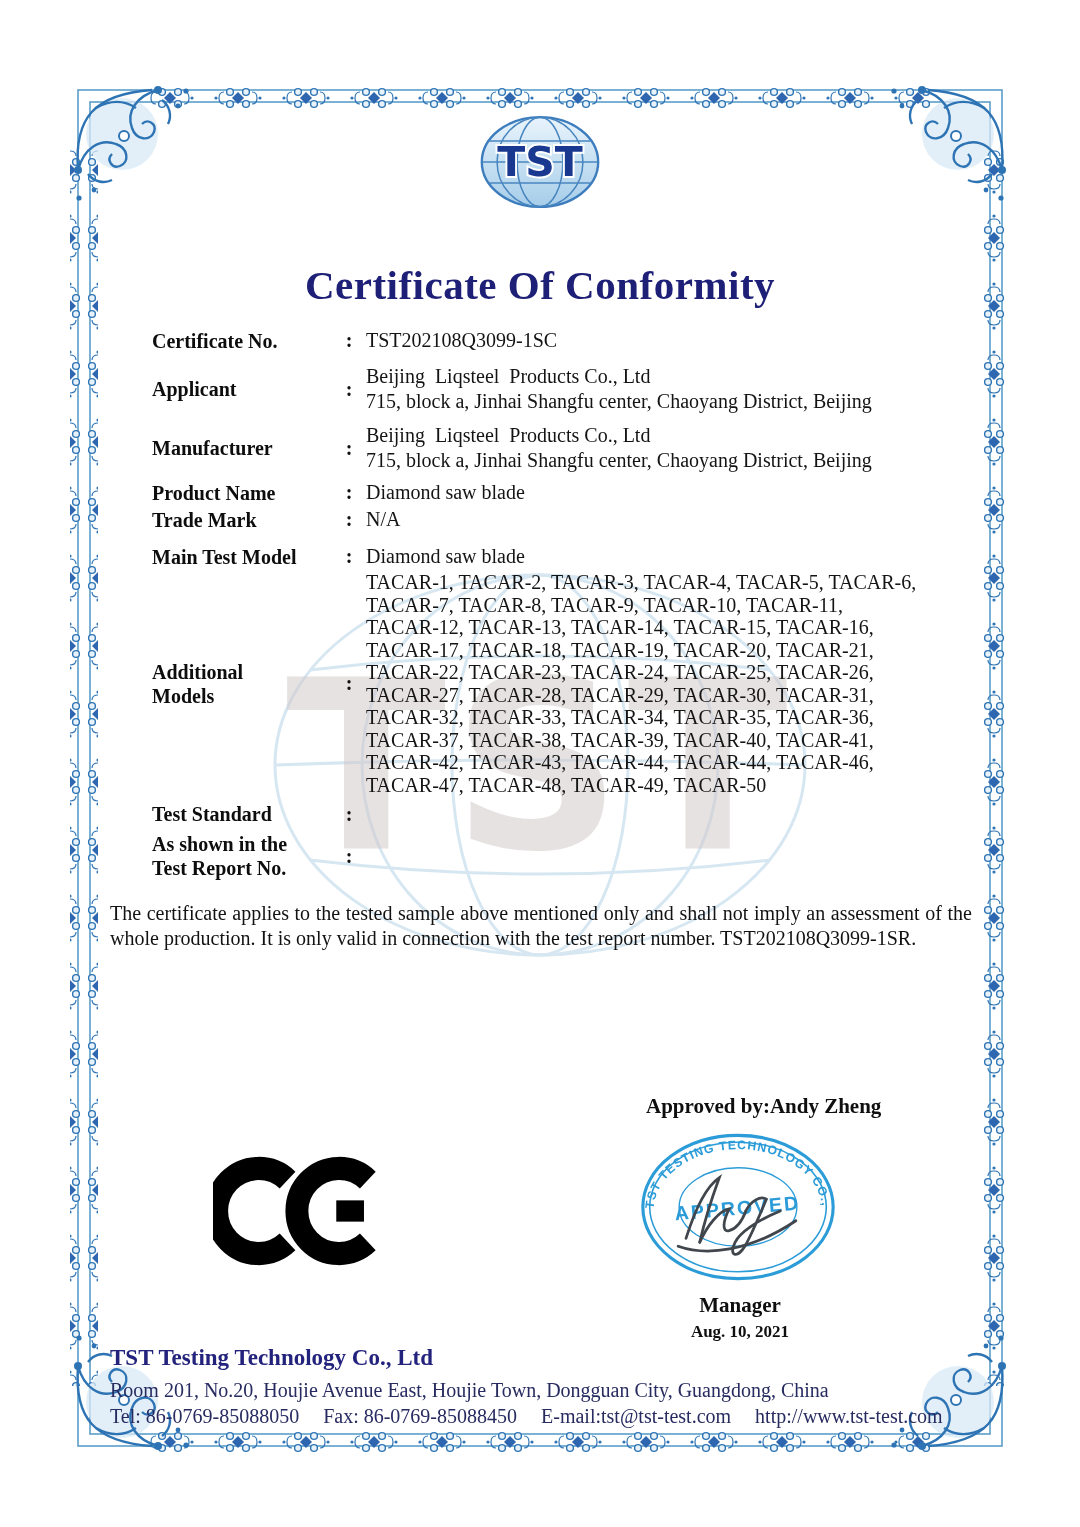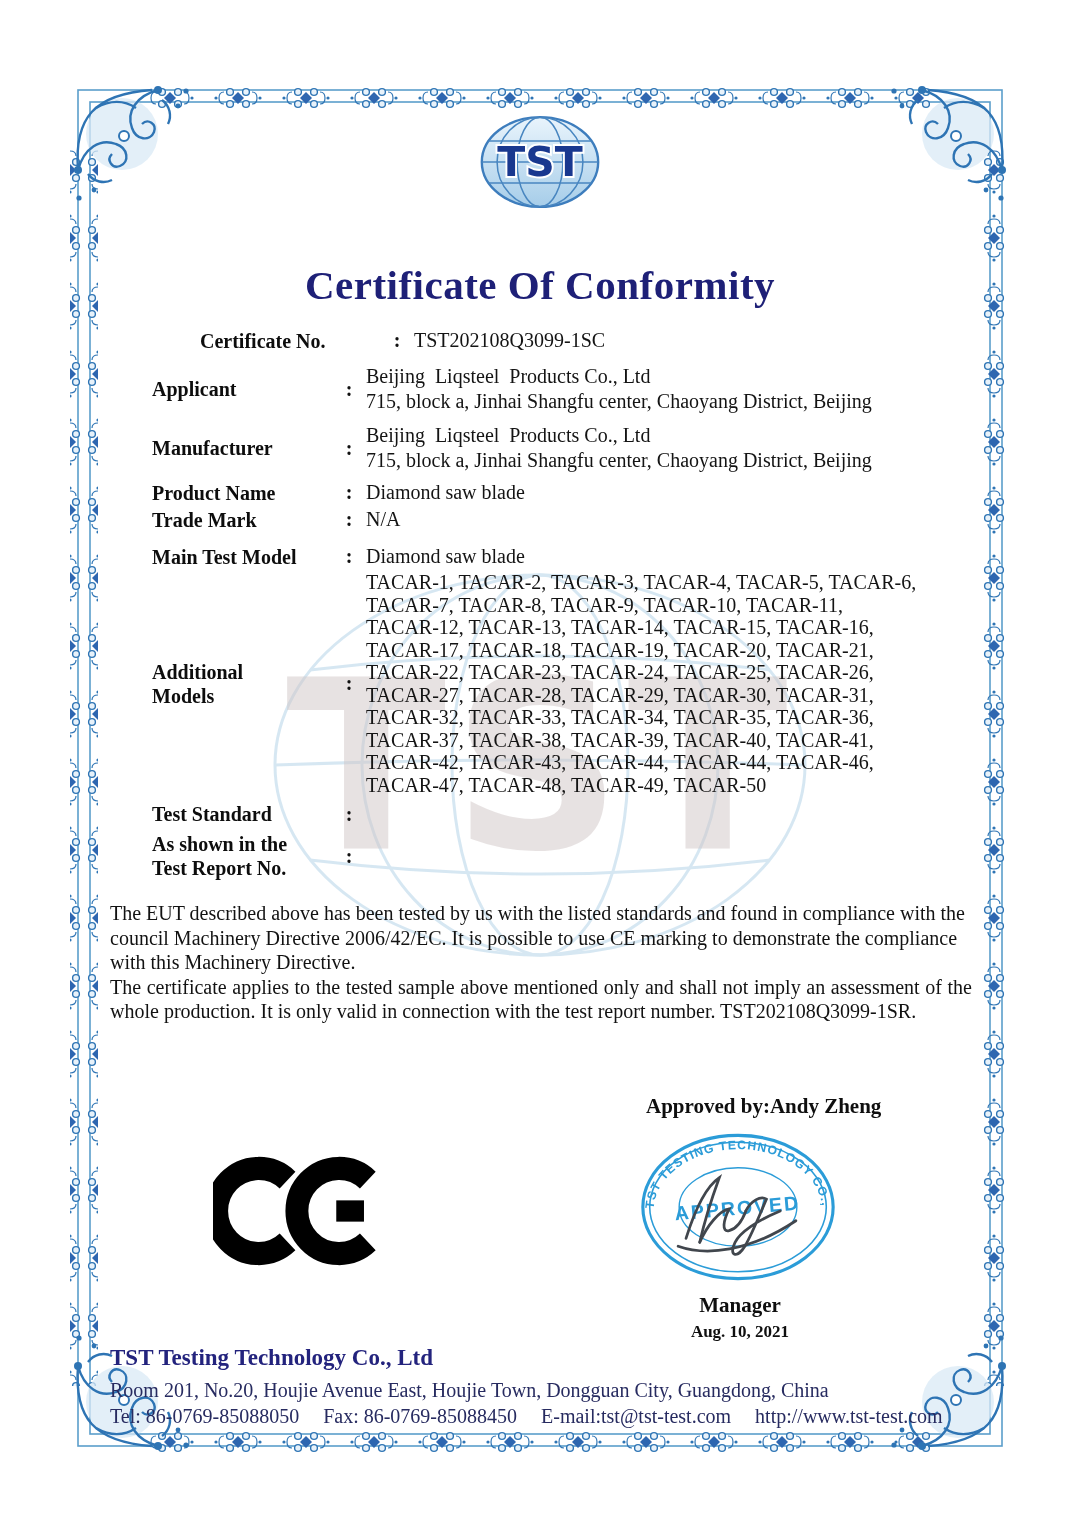--- a/index.html
+++ b/index.html
@@ -14,21 +14,21 @@
   .org-name{position:absolute;left:0;top:222px;width:100%;text-align:center;
             font-size:22px;font-weight:bold;color:#161616;}
   .cert-title{position:absolute;left:0;top:261px;width:100%;text-align:center;
               font-size:41px;font-weight:bold;color:#1e2077;letter-spacing:0.5px;}
 
   .fields{position:absolute;left:152px;top:328px;width:812px;}
   .field-row{display:grid;grid-template-columns:180px 34px 1fr;align-items:center;}
   .f-label{font-weight:bold;font-size:20px;line-height:24px;white-space:pre-wrap;color:#0d0d0d;}
   .f-colon{font-weight:bold;font-size:20px;text-align:center;}
   .f-value{font-size:20px;line-height:25px;white-space:pre-wrap;color:#141414;}
-  .field-row:nth-child(1){margin-bottom:11px;margin-left:48px;}
+  .field-row:nth-child(1){margin-bottom:11px;}
   .field-row:nth-child(2){margin-bottom:9px;}
   .field-row:nth-child(3){margin-bottom:7px;}
   .field-row:nth-child(4){margin-bottom:2px;}
   .field-row:nth-child(5){margin-bottom:12px;}
   .field-row:nth-child(6){margin-bottom:2px;margin-top:6px;}
   .field-row:nth-child(7){margin-bottom:6px;}
   .field-row:nth-child(8){margin-bottom:6px;}
   .field-row:nth-child(7) .f-value{line-height:22.5px;}
 
   .body-text{position:absolute;left:110px;top:901px;width:862px;font-size:20px;line-height:24.6px;color:#121212;}
@@ -202,21 +202,20 @@
       <div class="f-colon">:</div>
     </div>
       <div class="field-row">
       <div class="f-label">As shown in the
 Test Report No.</div>
       <div class="f-colon">:</div>
     </div>
     </div>
 
   <div class="body-text">
-    <p class="p1">The EUT described above has been tested by us with the listed standards and found in compliance with the council Machinery Directive 2006/42/EC. It is possible to use CE marking to demonstrate the compliance with this Machinery Directive.</p>
     <p class="p2">The certificate applies to the tested sample above mentioned only and shall not imply an assessment of the whole production. It is only valid in connection with the test report number. TST202108Q3099-1SR.</p>
   </div>
 
   <div class="approved-by">Approved by:Andy Zheng</div>
 
   <svg class="ce-wrap" width="172" height="116" viewBox="0 0 180 120" preserveAspectRatio="none" xmlns="http://www.w3.org/2000/svg">
     <path d="M 78 28 A 44 44 0 1 0 78 92" stroke="#000" stroke-width="24" fill="none"></path>
     <path d="M 162 28 A 44 44 0 1 0 162 92" stroke="#000" stroke-width="24" fill="none"></path>
     <rect x="129" y="49" width="29" height="22" fill="#000"></rect>
   </svg>

